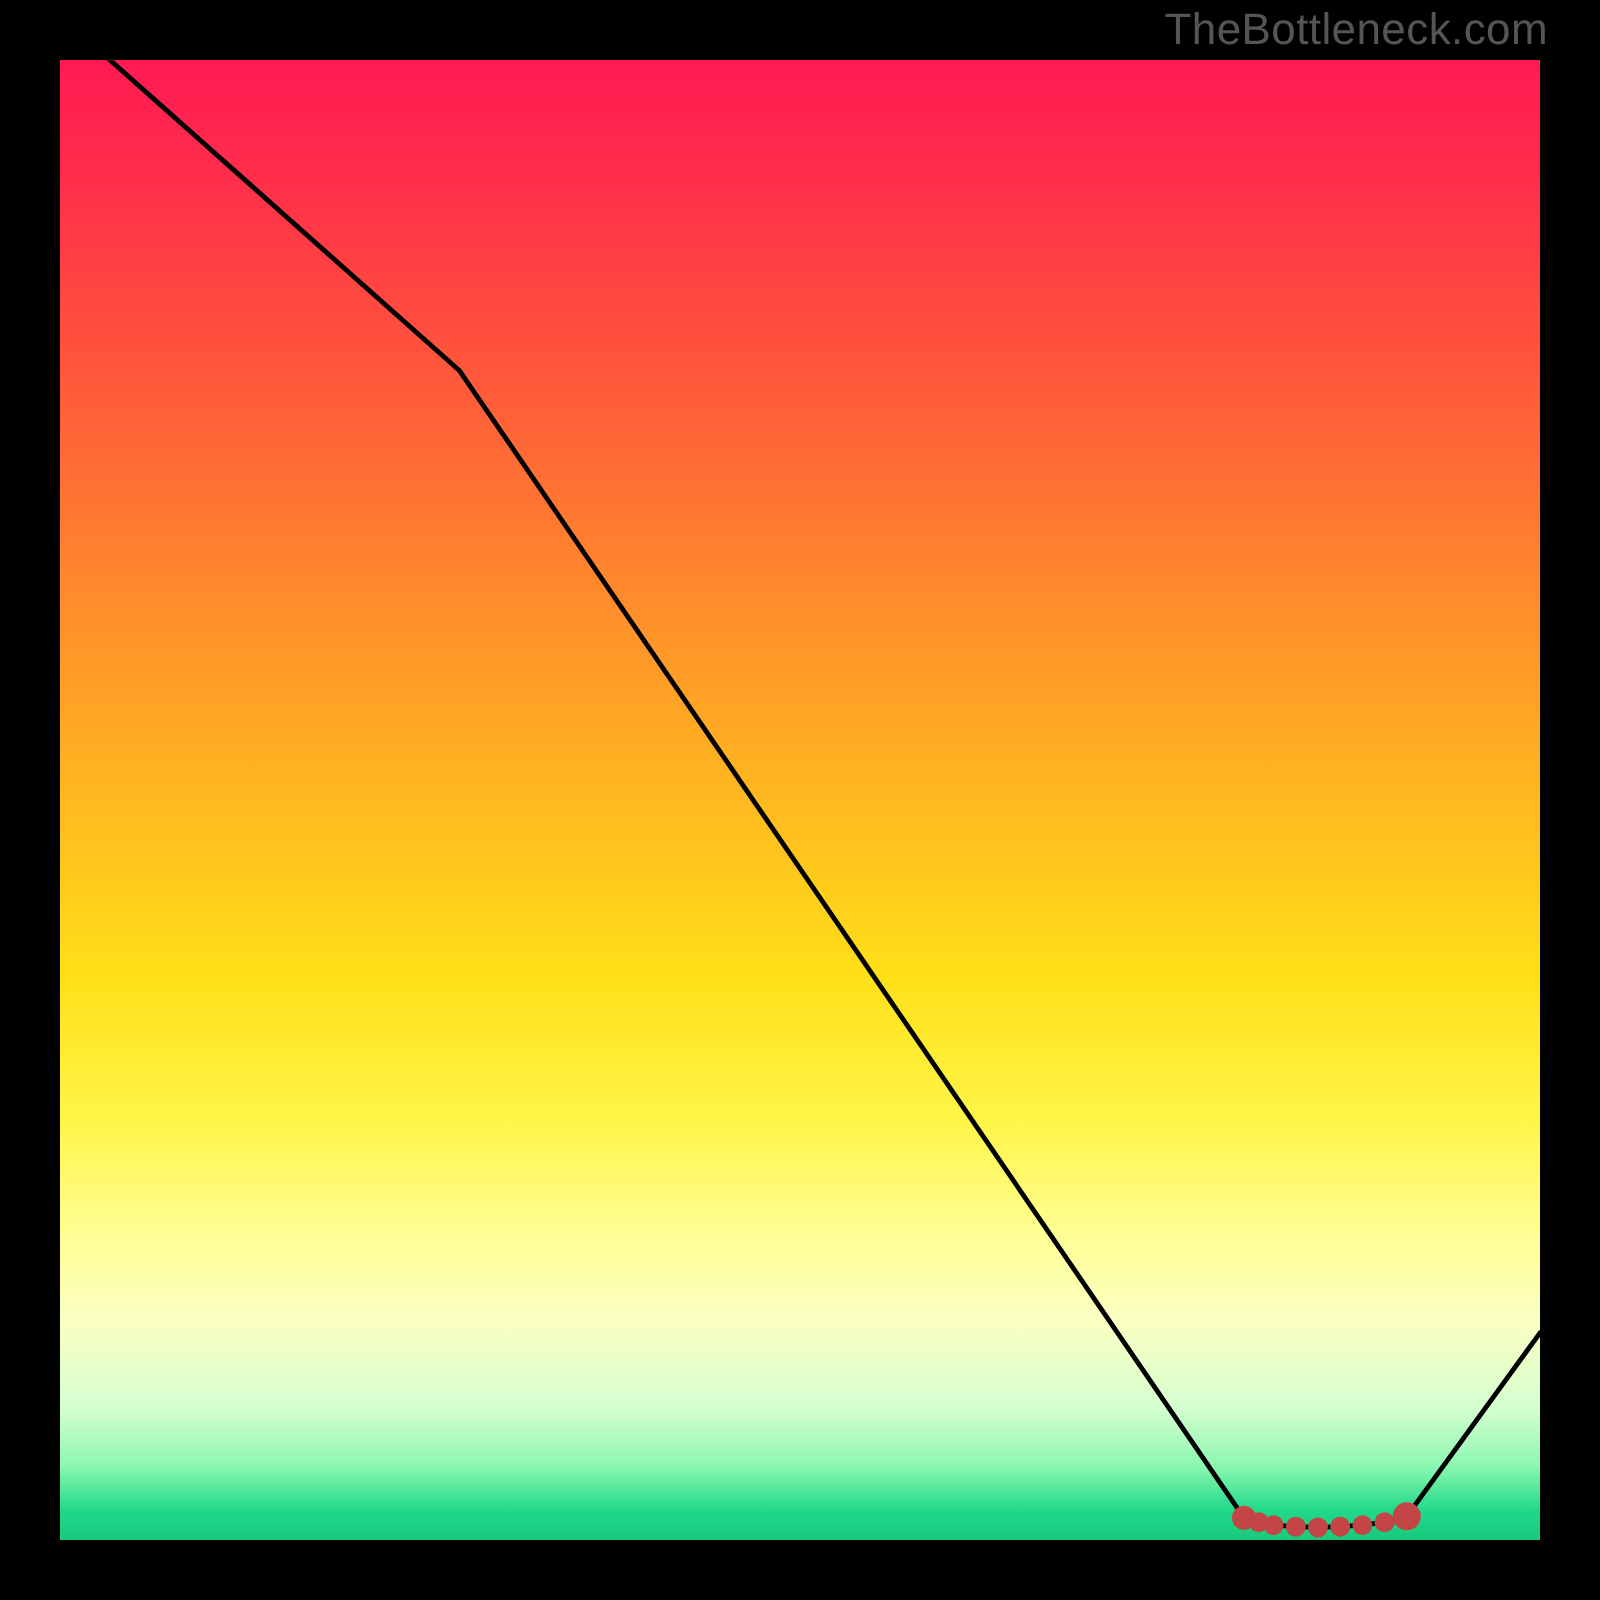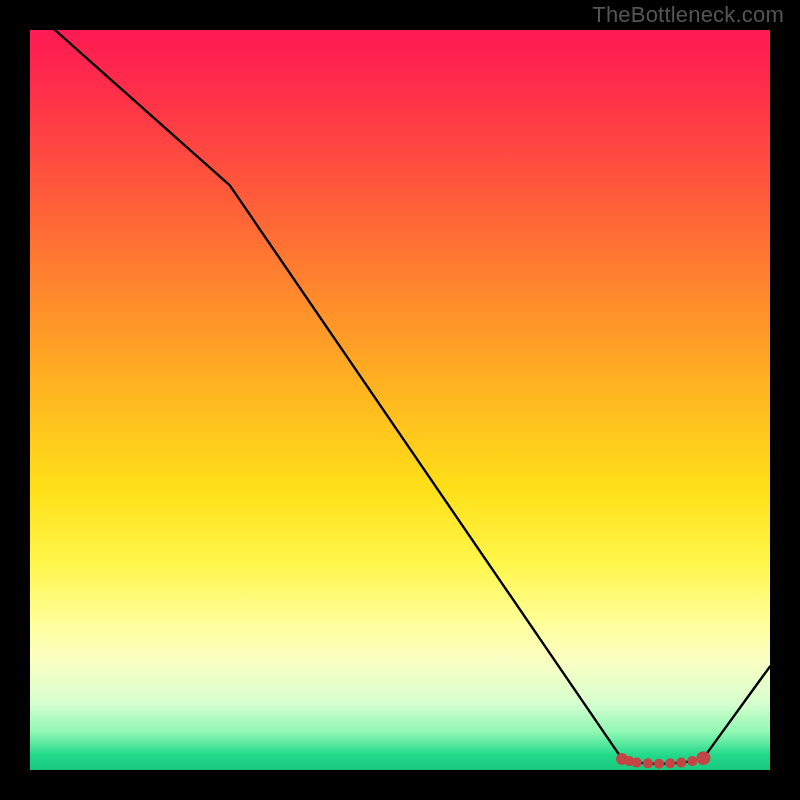--- a/index.html
+++ b/index.html
@@ -12,21 +12,21 @@
     overflow: hidden;
   }
   .stage {
     position: relative;
     width: 800px;
     height: 800px;
   }
   .watermark {
     position: absolute;
     top: 2px;
-    right: 16px;
+    right: 26px;
     color: #555;
     font-size: 22px;
     letter-spacing: 0.2px;
     user-select: none;
   }
   .plot-area {
     position: absolute;
     left: 30px;
     top: 30px;
     width: 740px;

